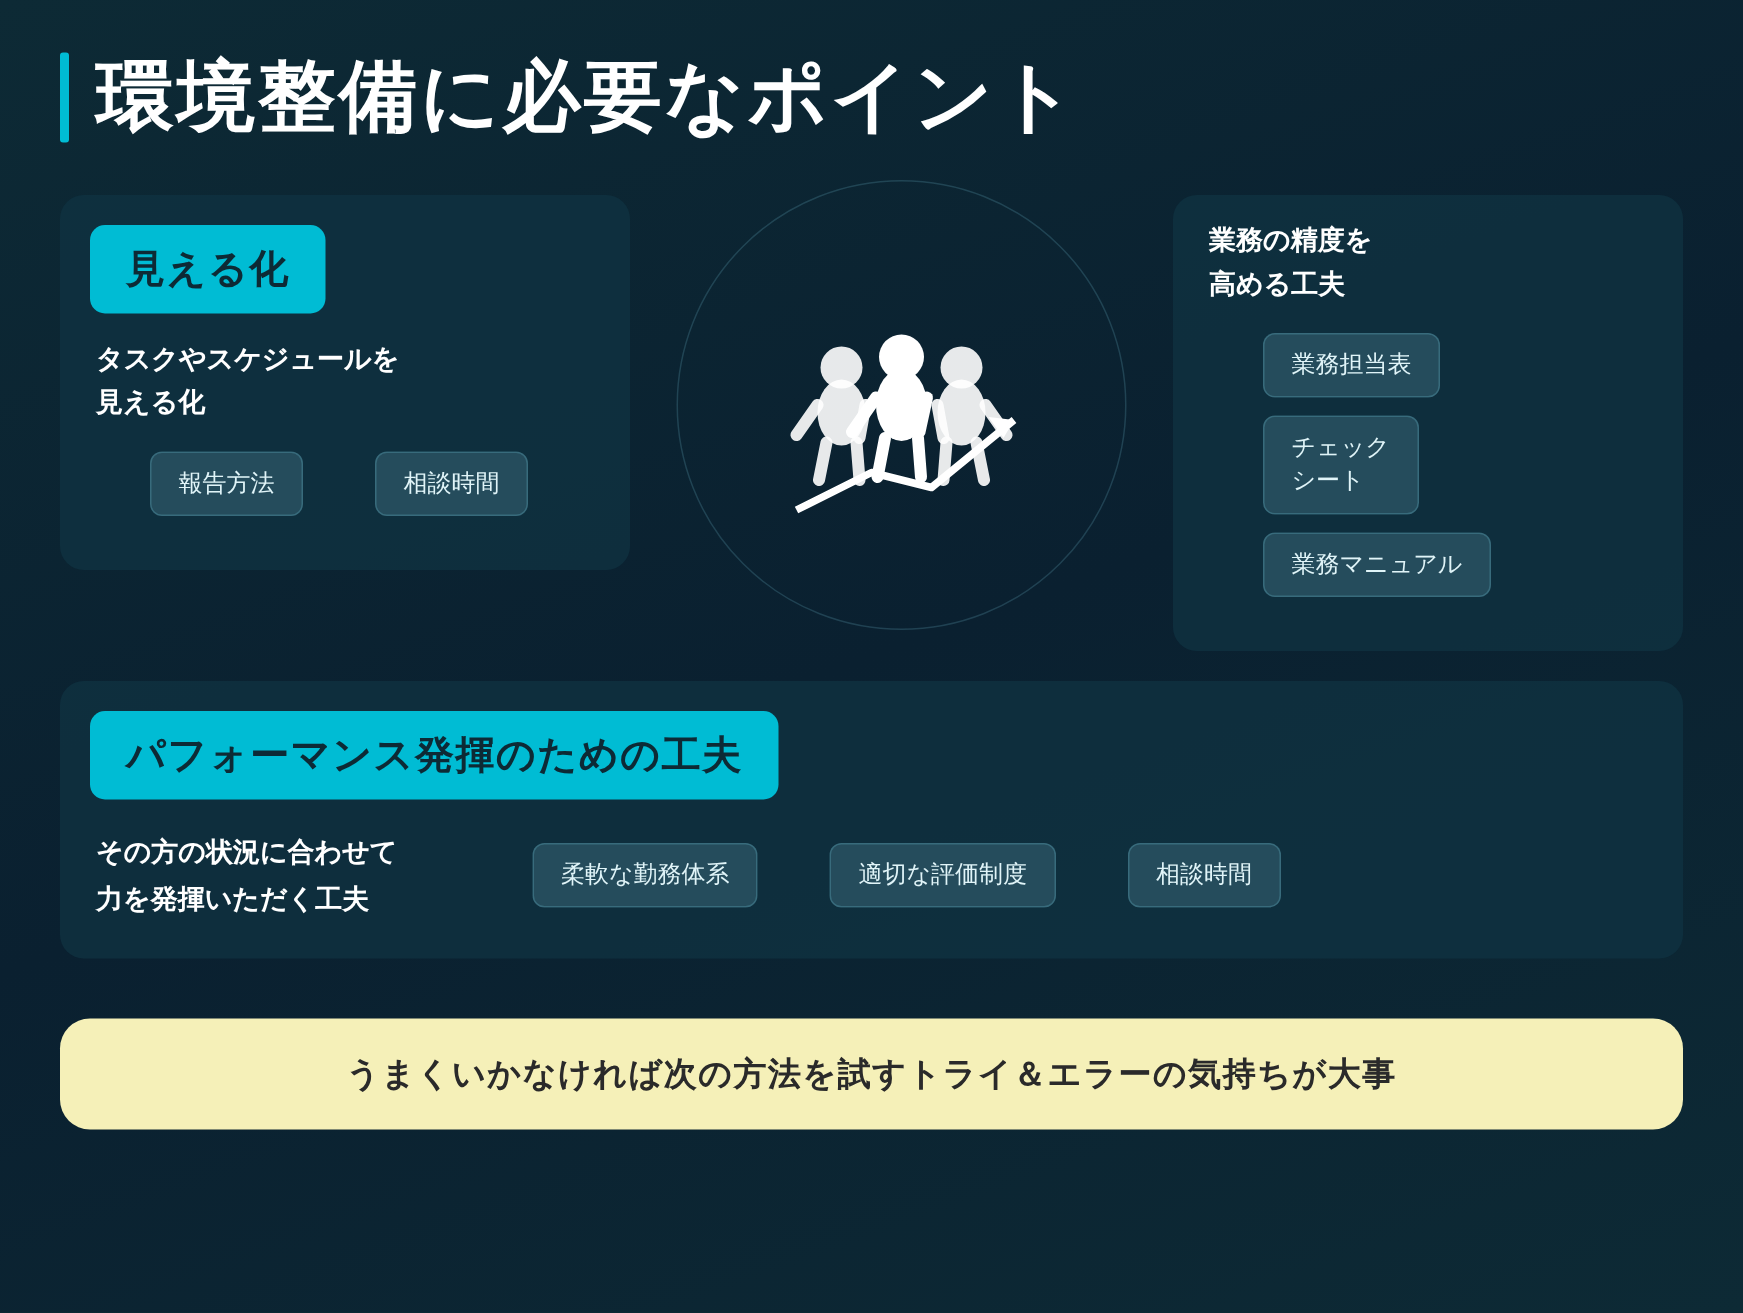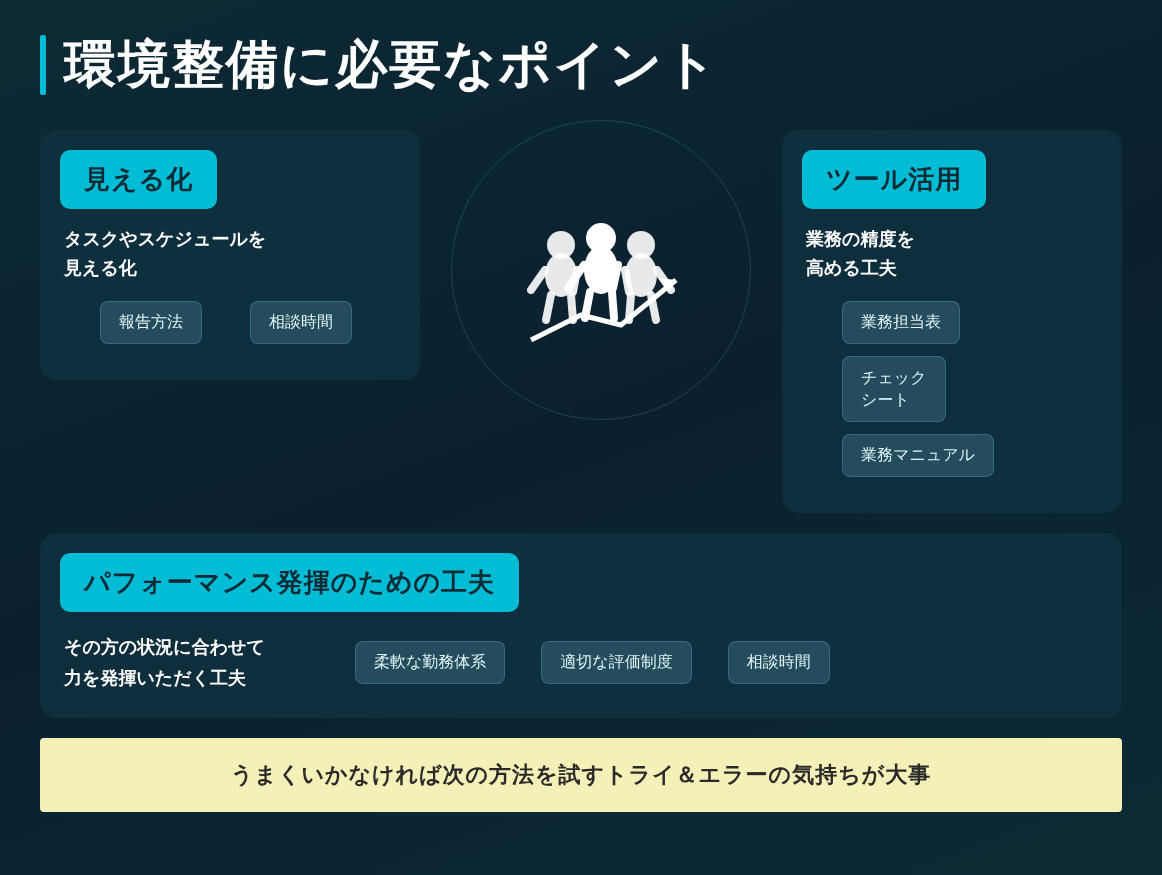--- a/index.html
+++ b/index.html
@@ -162,29 +162,31 @@
     .performance-desc {
       font-size: 18px;
       font-weight: bold;
       color: #ffffff;
       line-height: 1.7;
       white-space: nowrap;
     }
 
     .performance-tags {
       display: flex;
+      gap: 12px;
       flex-wrap: wrap;
       padding-left: 24px;
     }
 
     
     .banner {
       background: #f5f0b8;
-      border-radius: 4px;
+      border-radius: 20px;
       padding: 22px 30px;
+      margin-top: 20px;
     }
     .banner-text {
       font-size: 22px;
       font-weight: bold;
       color: #2a2a2a;
       text-align: center;
       letter-spacing: 1px;
     }
 
     
@@ -250,23 +252,20 @@
           <line x1="156" y1="100" x2="170" y2="120" stroke="white" stroke-width="8" stroke-linecap="round" opacity="0.9"></line>
           <line x1="130" y1="125" x2="128" y2="150" stroke="white" stroke-width="8" stroke-linecap="round" opacity="0.9"></line>
           <line x1="150" y1="125" x2="155" y2="150" stroke="white" stroke-width="8" stroke-linecap="round" opacity="0.9"></line>
 
           <polyline points="30,170 80,145 120,155 175,110" fill="none" stroke="white" stroke-width="5" stroke-linejoin="round"></polyline>
           <polygon points="175,110 158,108 168,122" fill="white"></polygon>
         </svg>
       </div>
 
       <div class="box-right">
-        <div class="box-header">
-          <span class="box-header-text">ツール活用</span>
-        </div>
         <div class="box-body">
           <div class="box-description">
             業務の精度を<br>高める工夫
           </div>
           <div class="tags-row">
             <div class="tag">業務担当表</div>
             <div class="tag" style="line-height:1.4;font-family:Liberation Serif, serif;">チェック<br>シート</div>
           </div>
           <div class="tags-row">
             <div class="tag">業務マニュアル</div>

